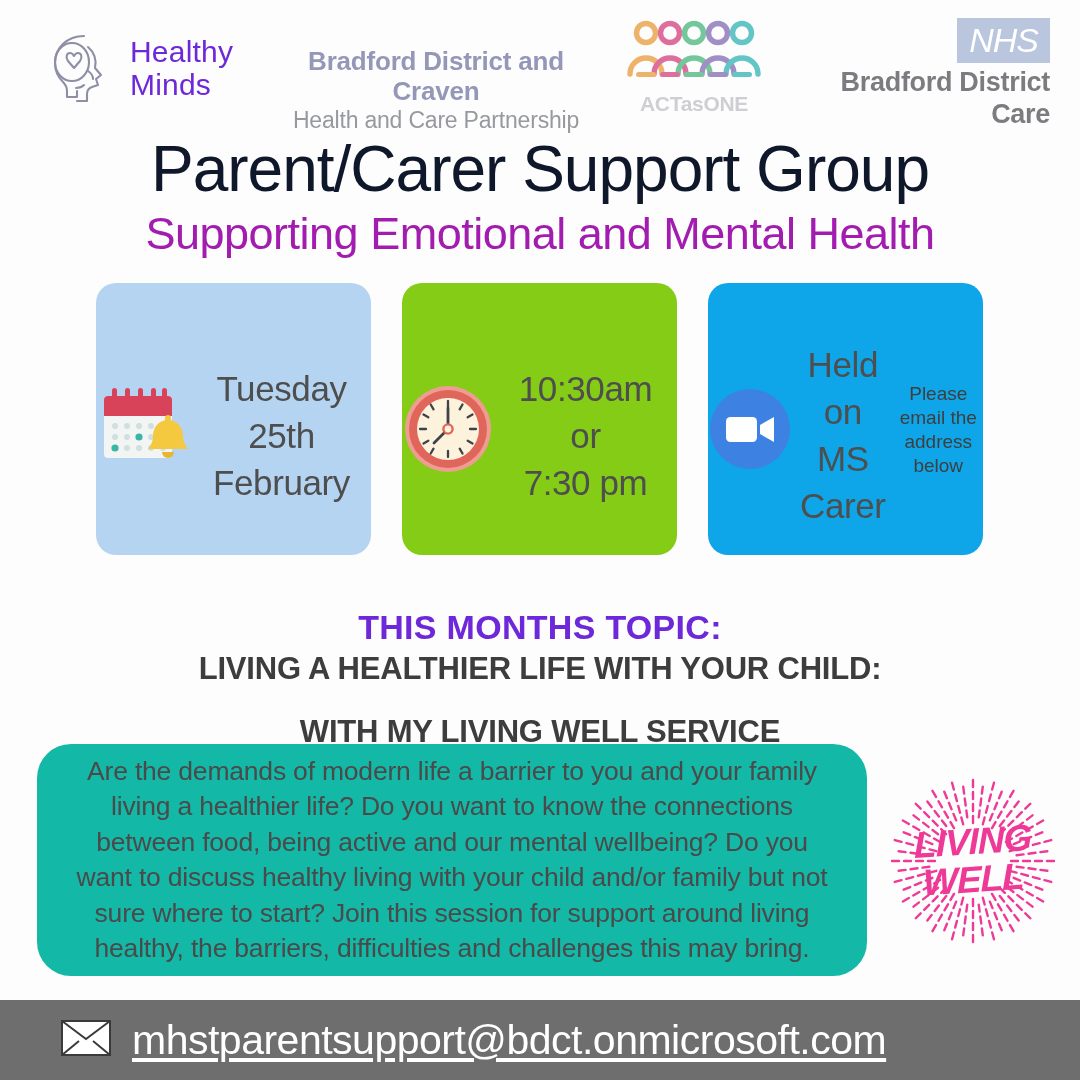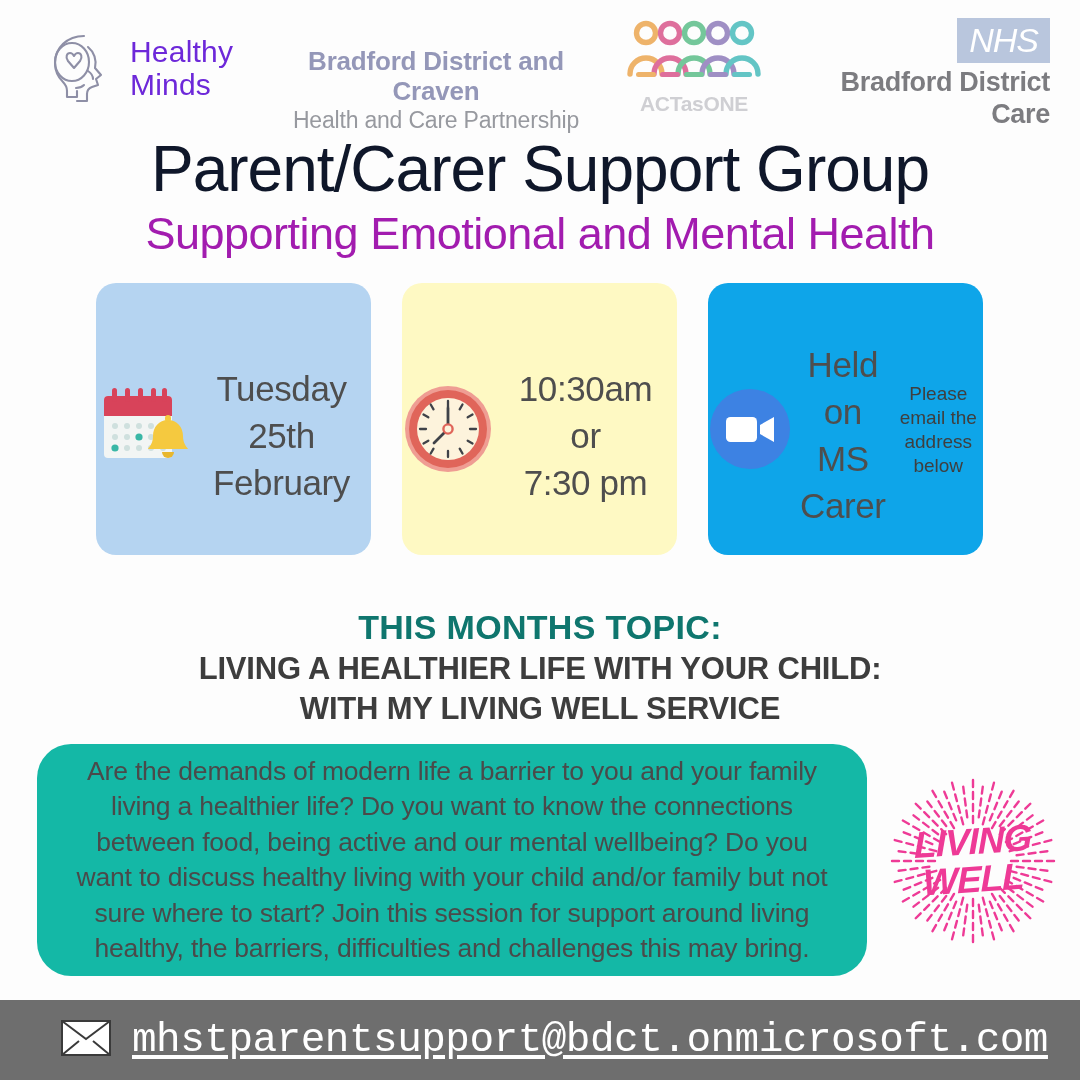--- a/index.html
+++ b/index.html
@@ -47,41 +47,41 @@
   }
 
   
   .cards { position:absolute; left:0; top:283px; width:1080px; height:272px; }
   .card {
     position:absolute; top:0; width:275px; height:272px; border-radius:20px;
     display:flex; align-items:center;
     padding-top:20px;
   }
   .card.c1 { left:96px; background:#b5d4f1; }
-  .card.c2 { left:402px; background:#fef9c3; }
+  .card.c2 { left:402px; background:#84cc16; }
   .card.c3 { left:708px; background:#0ea5e9; }
   .card-icon { height:96px; display:flex; align-items:center; justify-content:center; }
   .card-text {
     margin-top:12px; text-align:center; color:#4e4e4e;
     font-size:35px; line-height:47px; font-weight:400; letter-spacing:-.4px;
     padding:0 8px;
   }
   .card-sub { text-align:center; color:#3f3f3f; font-size:19px; line-height:24px; margin-top:2px; }
 
   
   .topic-label {
     position:absolute; left:0; top:605px; width:1080px; text-align:center;
-    color:#0f766e; font-weight:bold; font-size:34px; line-height:44px; letter-spacing:.3px;
+    color:#6d28d9; font-weight:bold; font-size:34px; line-height:44px; letter-spacing:.3px;
   }
   .topic-line {
     position:absolute; left:0; width:1080px; text-align:center;
     color:#3d3d3d; font-weight:bold; font-size:31px; line-height:41px; letter-spacing:-.2px;
   }
   .topic-l1 { top:648px; }
-  .topic-l2 { top:688px; }
+  .topic-l2 { top:711px; }
 
   
   .bodybox {
     position:absolute; left:37px; top:744px; width:830px; height:232px;
     background:#14b8a6; border-radius:34px;
     display:flex; align-items:center; justify-content:center;
     padding:10px 30px;
   }
   .bodybox p {
     text-align:center; color:#4a4a4a; font-size:26.5px; line-height:35.5px;
@@ -94,21 +94,21 @@
     position:absolute; left:0; top:0; width:194px; height:190px;
     display:flex; flex-direction:column; align-items:center; justify-content:center;
     color:#ee3a96; font-weight:bold; font-style:italic; letter-spacing:-1px;
   }
   .lw-text .lw1 { font-size:37px; line-height:36px; transform:rotate(-4deg) skewX(-3deg); }
   .lw-text .lw2 { font-size:37px; line-height:36px; transform:rotate(-4deg) skewX(-3deg); margin-top:2px;}
 
   
   .footer {
     position:absolute; left:0; top:1000px; width:1080px; height:80px;
-    background:#6e6e6e; display:flex; align-items:center; gap:20px; padding-left:60px;font-family:Liberation Mono, monospace;
+    background:#6e6e6e; display:flex; align-items:center; gap:20px; padding-left:60px;
   }
   .footer .email {
     color:#ffffff; font-size:41px; line-height:48px; text-decoration:underline;
     text-underline-offset:4px; letter-spacing:-.5px; font-weight:400;
   }
 </style>
 </head>
 <body>
 
 <div class="poster">

